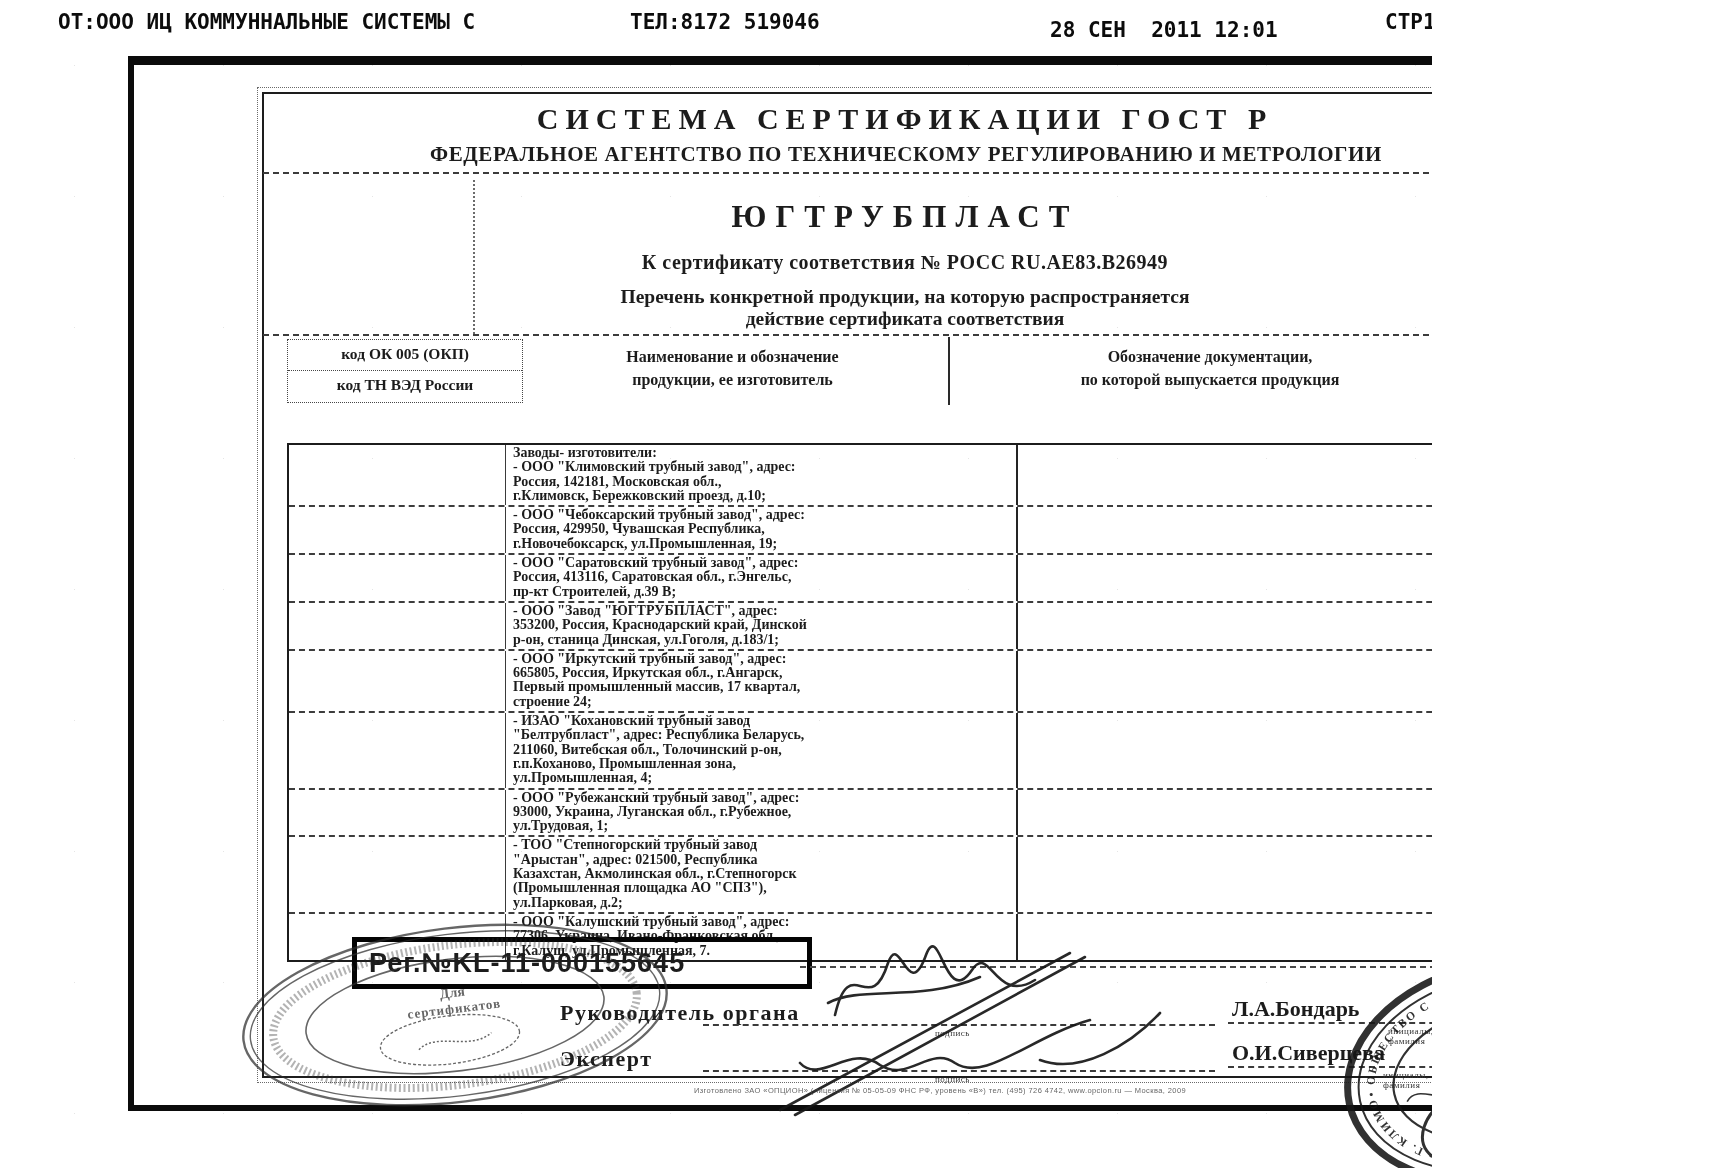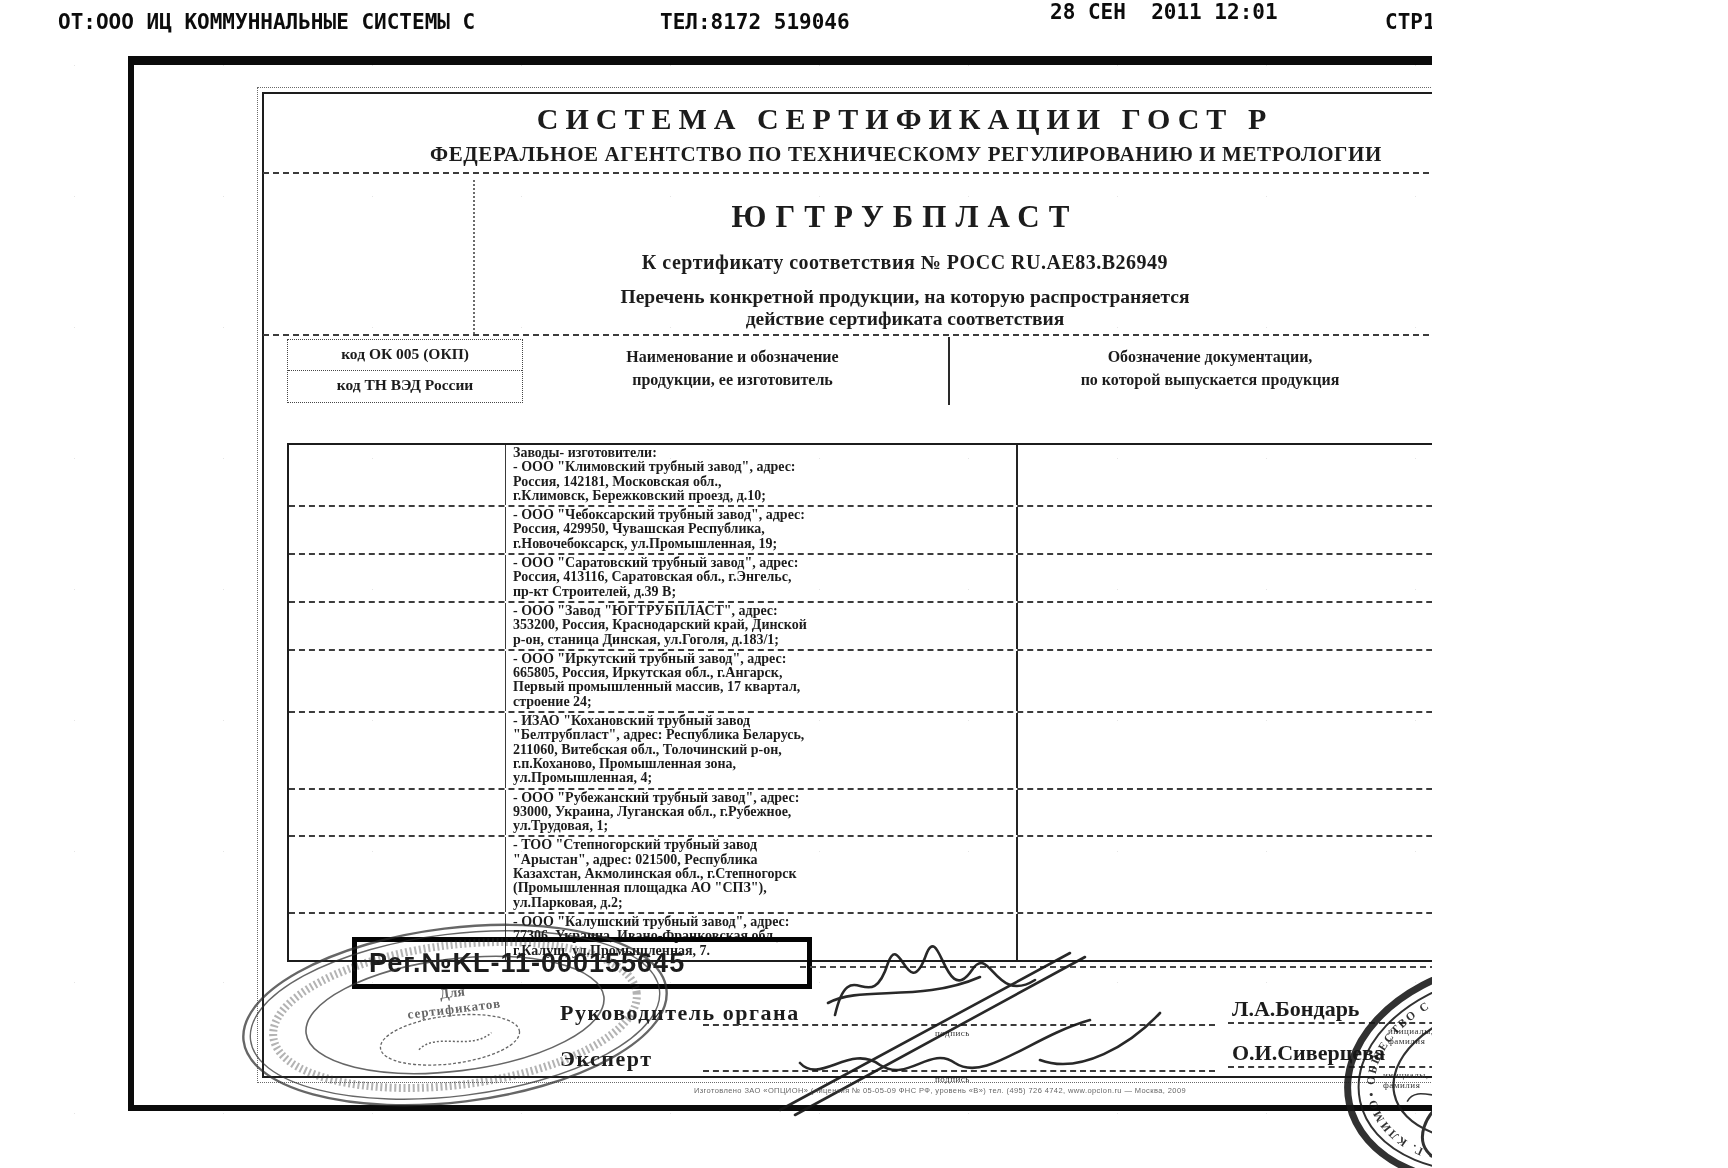--- a/index.html
+++ b/index.html
@@ -42,22 +42,22 @@
   .finePrint{left:540px;top:1086px;width:800px;text-align:center;font-size:7.5px;color:#4a4a4a;letter-spacing:.4px;
              font-family:"Liberation Sans",sans-serif;opacity:.85;}
   svg text{font-family:"Liberation Serif","DejaVu Serif",serif;}
 </style>
 </head>
 <body>
 
 <div id="page">
 
   <span class="abs fax" style="left:58px;top:10px;">ОТ:ООО ИЦ КОММУННАЛЬНЫЕ СИСТЕМЫ С</span>
-  <span class="abs fax" style="left:630px;top:10px;margin-left:30px;">ТЕЛ:8172 519046</span>
-  <span class="abs fax" style="left:1050px;top:0;">28 СЕН  2011 12:01</span>
+  <span class="abs fax" style="left:630px;top:10px;">ТЕЛ:8172 519046</span>
+  <span class="abs fax" style="left:1050px;top:18px;">28 СЕН  2011 12:01</span>
   <span class="abs fax" style="left:1385px;top:10px;">СТР1</span>
 
   <div class="abs sheet"></div>
   <div class="abs frame"></div>
 
   <div class="abs agency ctr">ФЕДЕРАЛЬНОЕ АГЕНТСТВО ПО ТЕХНИЧЕСКОМУ РЕГУЛИРОВАНИЮ И МЕТРОЛОГИИ</div>
   <div class="abs sysTitle ctr">СИСТЕМА СЕРТИФИКАЦИИ ГОСТ Р</div>
   <div class="abs dashedh" style="left:263px;top:172px;width:1286px;"></div>
 
   <div class="abs docType ctr">ЮГТРУБПЛАСТ</div>

